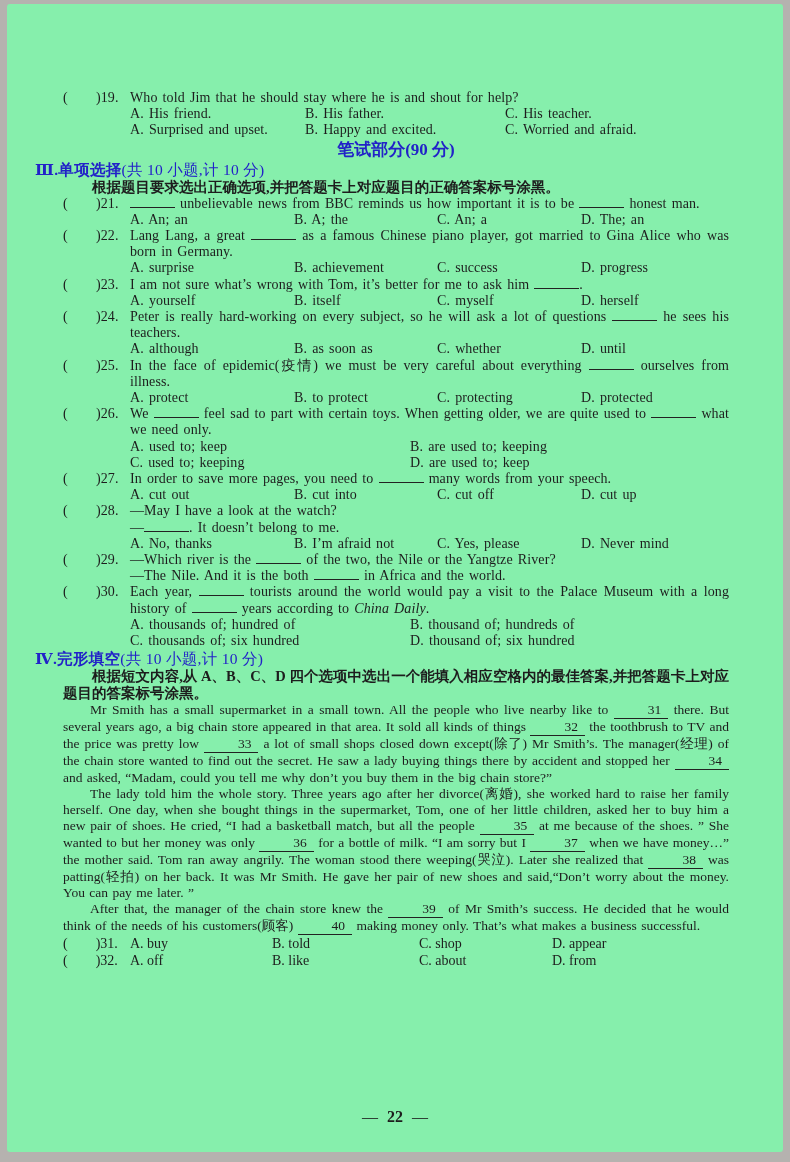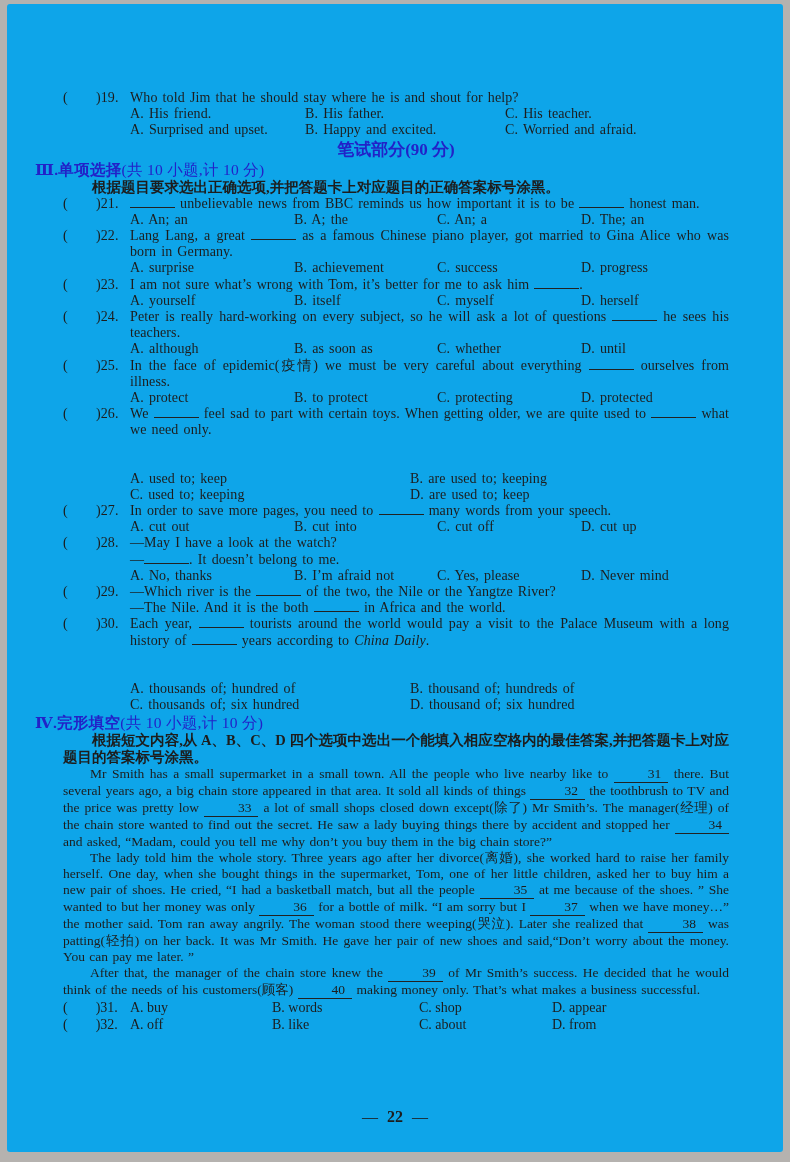--- a/index.html
+++ b/index.html
@@ -4,31 +4,31 @@
 <style>
   html,body{margin:0;padding:0;}
   body{
     width:790px;height:1162px;position:relative;
     background:#b5b2af;
     font-family:"Liberation Serif","DejaVu Serif",serif;
     color:#1d1d1d;
   }
   .page{
     position:absolute;left:7px;right:7px;top:4px;bottom:10px;
-    background:#0ea5e9;border-radius:3px;
+    background:#86efac;border-radius:3px;
   }
   .content{position:absolute;left:56px;top:86px;width:666px;}
   .q{padding-left:67px;font-size:14px;line-height:16.2px;letter-spacing:0.1px;word-spacing:1.5px;}
   .first{text-indent:-67px;text-align:justify;}
   .qline{text-align:justify;}
   .prefix{display:inline-block;width:67px;text-indent:0;}
   .opts{display:grid;font-size:14px;line-height:16.2px;}
   .opts4{grid-template-columns:152px 131px 132px 1fr;gap:12px;}
   .opts3{grid-template-columns:175px 200px 1fr;}
-  .opts2{grid-template-columns:280px 1fr;margin-top:32px;}
+  .opts2{grid-template-columns:280px 1fr;}
   .qgrid{display:grid;grid-template-columns:67px 142px 147px 133px 1fr;font-size:14px;line-height:17px;}
   .blank{display:inline-block;width:45px;height:11px;border-bottom:1.2px solid #222;}
   .blank-num{display:inline-block;padding:0 7px;border-bottom:1.2px solid #222;}
   em{font-style:italic;}
   .center-heading{text-align:center;color:#2222c8;font-weight:bold;font-size:17px;line-height:21px;}
   .sec-heading{margin-left:-28px;color:#2222c8;font-size:15.5px;line-height:19px;font-weight:bold;letter-spacing:0.3px;}
   .sec-heading .paren{font-weight:normal;}
   .instruction{font-weight:bold;font-size:14.5px;line-height:17px;text-indent:2em;text-align:justify;}
   .para{font-size:13.5px;line-height:16px;text-indent:2em;text-align:justify;word-spacing:1px;}
   .footer{position:absolute;left:0;right:0;top:1104px;text-align:center;font-weight:bold;font-size:16px;color:#1d1d1d;}
@@ -161,21 +161,21 @@
     <div class="sec-heading"><span>Ⅳ.</span><span>完形填空</span><span class="paren">(共 10 小题,计 10 分)</span></div>
     <div class="instruction">根据短文内容,从 A、B、C、D 四个选项中选出一个能填入相应空格内的最佳答案,并把答题卡上对应题目的答案标号涂黑。</div>
 
     <div class="para">Mr Smith has a small supermarket in a small town. All the people who live nearby like to <span class="blank-num">31</span> there. But several years ago, a big chain store appeared in that area. It sold all kinds of things <span class="blank-num">32</span> the toothbrush to TV and the price was pretty low <span class="blank-num">33</span> a lot of small shops closed down except(除了) Mr Smith’s. The manager(经理) of the chain store wanted to find out the secret. He saw a lady buying things there by accident and stopped her <span class="blank-num">34</span> and asked, “Madam, could you tell me why don’t you buy them in the big chain store?”</div>
     <div class="para">The lady told him the whole story. Three years ago after her divorce(离婚), she worked hard to raise her family herself. One day, when she bought things in the supermarket, Tom, one of her little children, asked her to buy him a new pair of shoes. He cried, “I had a basketball match, but all the people <span class="blank-num">35</span> at me because of the shoes. ” She wanted to but her money was only <span class="blank-num">36</span> for a bottle of milk. “I am sorry but I <span class="blank-num">37</span> when we have money…” the mother said. Tom ran away angrily. The woman stood there weeping(哭泣). Later she realized that <span class="blank-num">38</span> was patting(轻拍) on her back. It was Mr Smith. He gave her pair of new shoes and said,“Don’t worry about the money. You can pay me later. ”</div>
     <div class="para">After that, the manager of the chain store knew the <span class="blank-num">39</span> of Mr Smith’s success. He decided that he would think of the needs of his customers(顾客) <span class="blank-num">40</span> making money only. That’s what makes a business successful.</div>
 
     <div class="qgrid">
       <span>(　　)31.</span>
       <span>A. buy</span>
-      <span>B. words</span>
+      <span>B. told</span>
       <span>C. shop</span>
       <span>D. appear</span>
     </div>
 
     <div class="qgrid">
       <span>(　　)32.</span>
       <span>A. off</span>
       <span>B. like</span>
       <span>C. about</span>
       <span>D. from</span>

